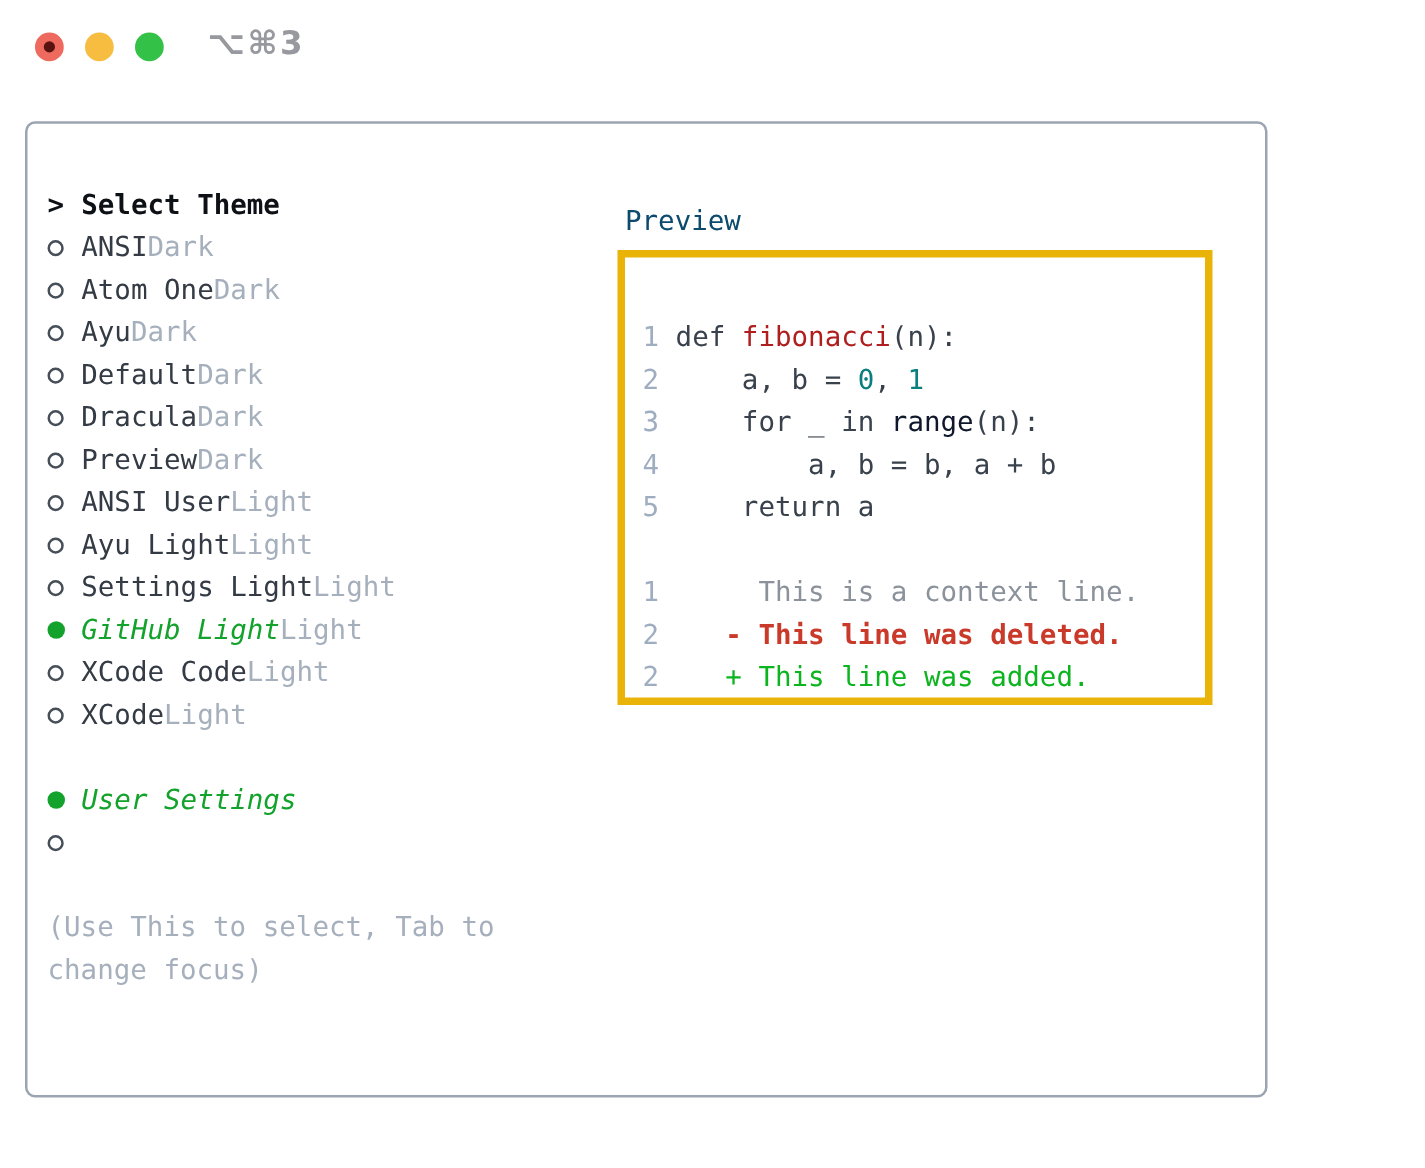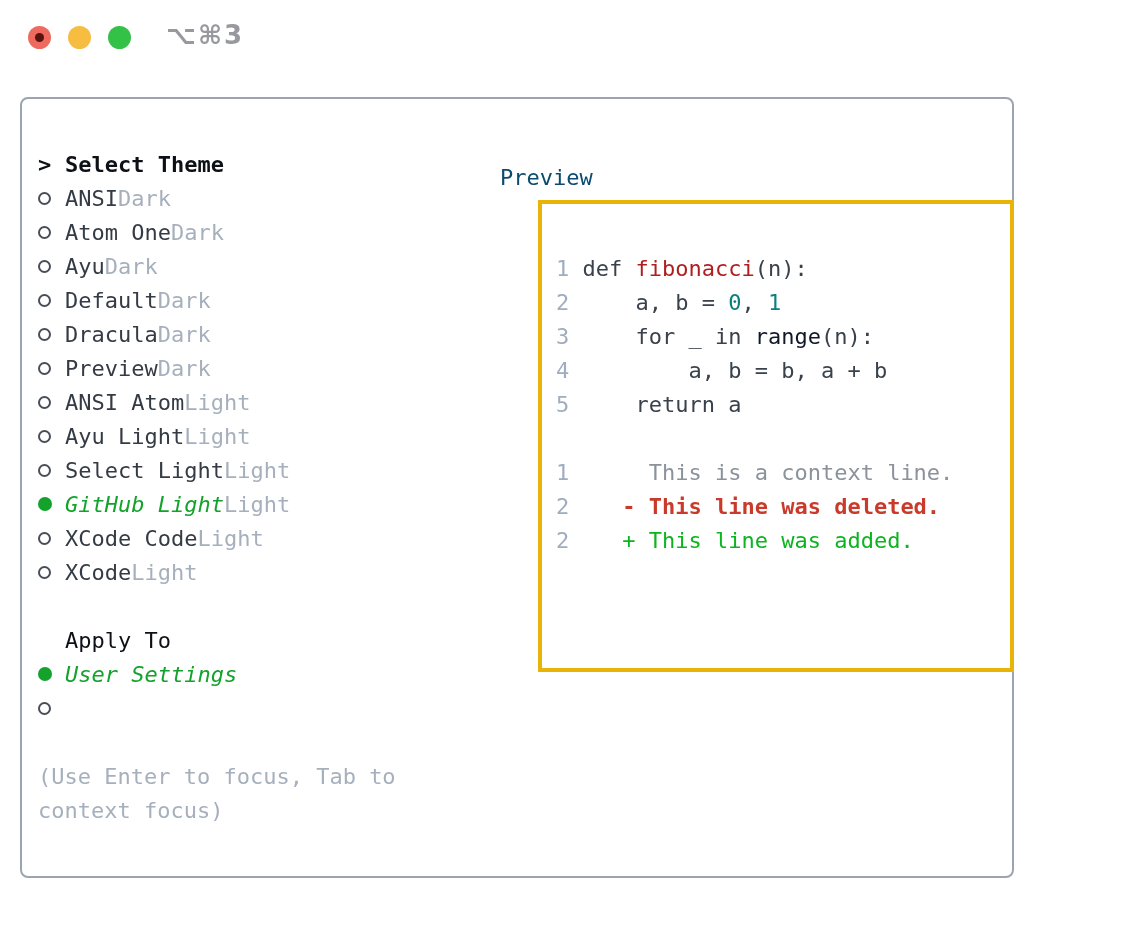--- a/index.html
+++ b/index.html
@@ -54,22 +54,22 @@
   .green { color: #13a22b; font-style: italic; }
   .apply-hdr { color: #0d1116; }
   .help { color: #a6b0bd; }
 
   
   .preview-title {
     position: absolute; left: 478px; top: 48px; height: 34px; line-height: 34px;
     font-size: 22px; font-weight: normal; color: #0c4a6e; margin-top: 14px;
   }
   .preview-box {
-    position: absolute; left: 516px; top: 101px; width: 476px; height: 472px;
-    border: 4px solid #eab308; background: #fff;
+    position: absolute; left: 472px; top: 101px; width: 476px; height: 364px;
+    border: 6px solid #eab308; background: #fff;
   }
   .code {
     position: absolute; left: 14px; top: 48px;
     font-size: 22px; line-height: 34px; white-space: pre;
   }
   .code-line { height: 34px; }
   .lnum { color: #9fadc0; }
   .tok-code { color: #39424c; }
   .tok-func { color: #b01f1f; }
   .tok-num { color: #0b7e7e; }
@@ -98,38 +98,35 @@
       <div class="row">
         <span class="marker gt">&gt;</span><span class="hdr-text">Select Theme</span>
       </div>
       <div id="theme-list">
           <div class="row"><span class="marker"><span class="radio"></span></span><span class="">ANSI</span> <span class="variant">Dark</span></div>
           <div class="row"><span class="marker"><span class="radio"></span></span><span class="">Atom One</span> <span class="variant">Dark</span></div>
           <div class="row"><span class="marker"><span class="radio"></span></span><span class="">Ayu</span> <span class="variant">Dark</span></div>
           <div class="row"><span class="marker"><span class="radio"></span></span><span class="">Default</span> <span class="variant">Dark</span></div>
           <div class="row"><span class="marker"><span class="radio"></span></span><span class="">Dracula</span> <span class="variant">Dark</span></div>
           <div class="row"><span class="marker"><span class="radio"></span></span><span class="">Preview</span> <span class="variant">Dark</span></div>
-          <div class="row"><span class="marker"><span class="radio"></span></span><span class="">ANSI Atom</span> <span class="variant">Light</span></div>
+          <div class="row"><span class="marker"><span class="radio"></span></span><span class="">ANSI User</span> <span class="variant">Light</span></div>
           <div class="row"><span class="marker"><span class="radio"></span></span><span class="">Ayu Light</span> <span class="variant">Light</span></div>
-          <div class="row"><span class="marker"><span class="radio"></span></span><span class="">Select Light</span> <span class="variant">Light</span></div>
+          <div class="row"><span class="marker"><span class="radio"></span></span><span class="">Settings Light</span> <span class="variant">Light</span></div>
           <div class="row"><span class="marker"><span class="radio-sel"></span></span><span class="green">GitHub Light</span> <span class="variant">Light</span></div>
           <div class="row"><span class="marker"><span class="radio"></span></span><span class="">XCode Code</span> <span class="variant">Light</span></div>
           <div class="row"><span class="marker"><span class="radio"></span></span><span class="">XCode</span> <span class="variant">Light</span></div>
         </div>
       <div class="row"></div>
-      <div class="row">
-        <span class="marker"></span><span class="apply-hdr">Apply To</span>
-      </div>
       <div id="apply-list">
           <div class="row"><span class="marker"><span class="radio-sel"></span></span><span class="green">User Settings</span></div>
           <div class="row"><span class="marker"><span class="radio"></span></span></div>
         </div>
       <div class="row"></div>
-      <div class="row help">(Use Enter to focus, Tab to</div>
-      <div class="row help">context focus)</div>
+      <div class="row help">(Use This to select, Tab to</div>
+      <div class="row help">change focus)</div>
     </div>
 
     <div class="preview-title">Preview</div>
 
     <div class="preview-box">
       <div class="code" id="code"><div class="code-line"><span class="lnum">1</span><span class="tok-code"> def </span><span class="tok-func">fibonacci</span><span class="tok-code">(n):</span></div><div class="code-line"><span class="lnum">2</span><span class="tok-code">     a, b = </span><span class="tok-num">0</span><span class="tok-code">, </span><span class="tok-num">1</span></div><div class="code-line"><span class="lnum">3</span><span class="tok-code">     for _ in </span><span class="tok-builtin">range</span><span class="tok-code">(n):</span></div><div class="code-line"><span class="lnum">4</span><span class="tok-code">         a, b = b, a + b</span></div><div class="code-line"><span class="lnum">5</span><span class="tok-code">     return a</span></div><div class="code-line"><span class="lnum"></span></div><div class="code-line"><span class="lnum">1</span><span class="tok-context">      This is a context line.</span></div><div class="code-line"><span class="lnum">2</span><span class="tok-deleted">    - This line was deleted.</span></div><div class="code-line"><span class="lnum">2</span><span class="tok-added">    + This line was added.</span></div></div>
     </div>
 
   </div>
 </div>

